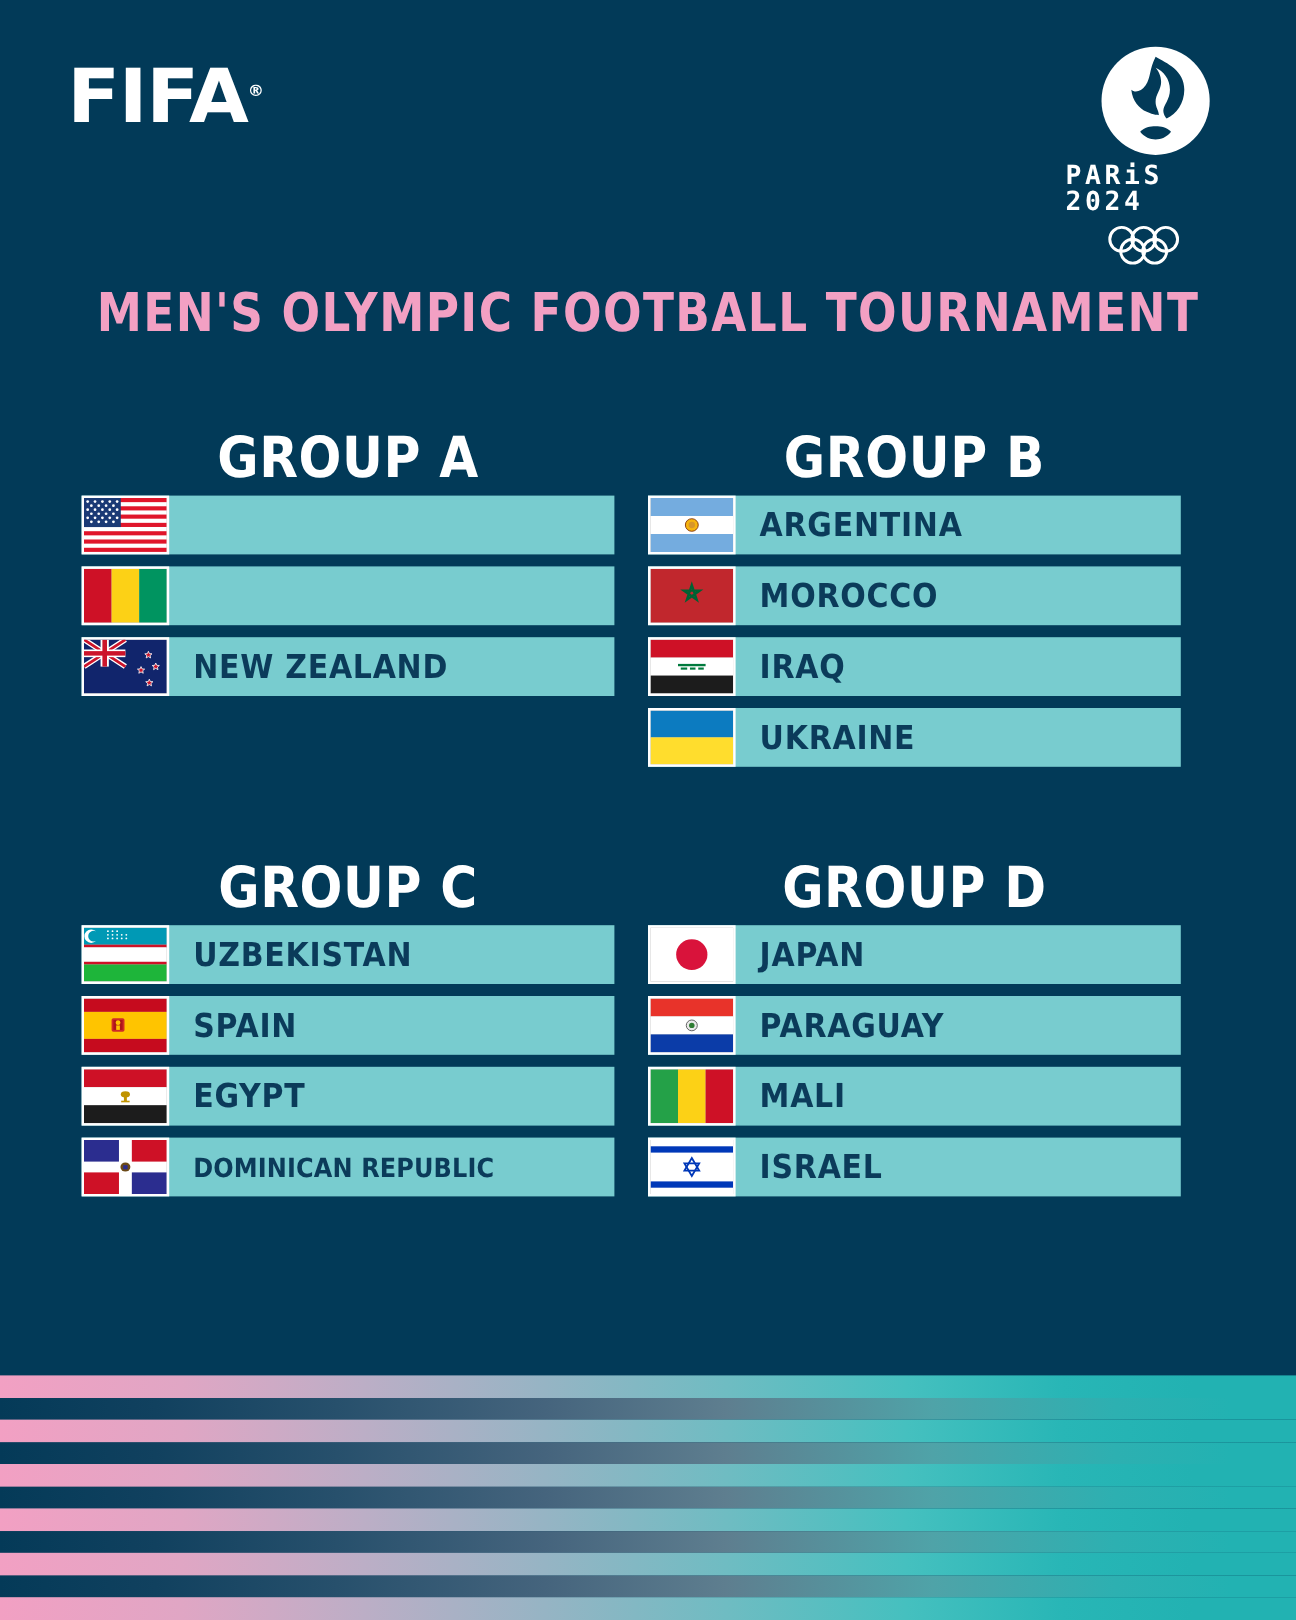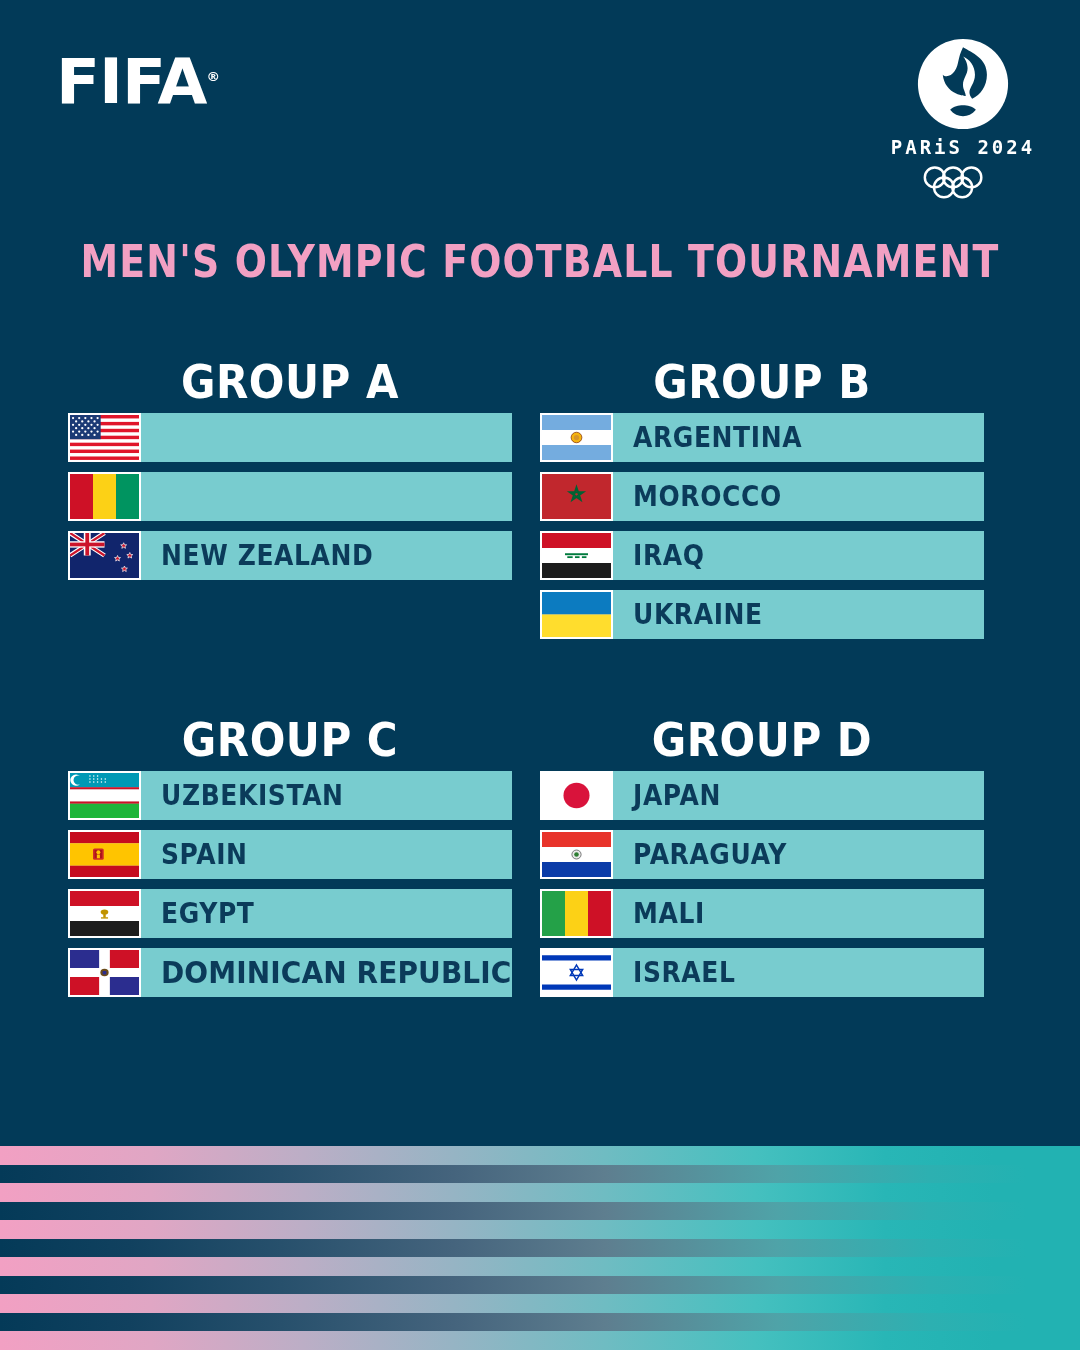--- a/index.html
+++ b/index.html
@@ -42,21 +42,21 @@
     right: 42px; top: 34px;
     width: 150px;
     display: flex;
     flex-direction: column;
     align-items: center;
   }
   .paris-emblem { width: 92px; height: 92px; display:block; }
   .paris-word {
     margin-top: 6px;
     font-family: "DejaVu Sans Mono", monospace;
-    font-size: 19px;
+    font-size: 22px;
     font-weight: 700;
     letter-spacing: 3px;
     color: #ffffff;
     line-height: 22px;
   }
   .paris-rings { margin-top: 7px; width: 84px; height: 34px; display:block; }
 
   
   .main-title {
     position: absolute;
@@ -127,21 +127,21 @@
     padding-left: 20px;
     color: #0B3B5A;
     font-family: "DejaVu Sans", sans-serif;
     font-weight: 700;
     font-size: 25px;
     letter-spacing: 0.6px;
     transform-origin: left center;
     white-space: nowrap;
   }
   .team-name span { display:inline-block; transform: scaleY(1.1); }
-  .team-row.long .team-name { font-size: 28px; letter-spacing: 0.1px; }
+  .team-row.long .team-name { font-size: 20px; letter-spacing: 0.1px; }
 
   
   .stripe-band {
     position: absolute;
     left: 0; bottom: 0;
     width: 1080px; height: 204px;
     overflow: hidden;
   }
   .stripe { position: absolute; left: 0; width: 1080px; }
   .stripe.pink {

